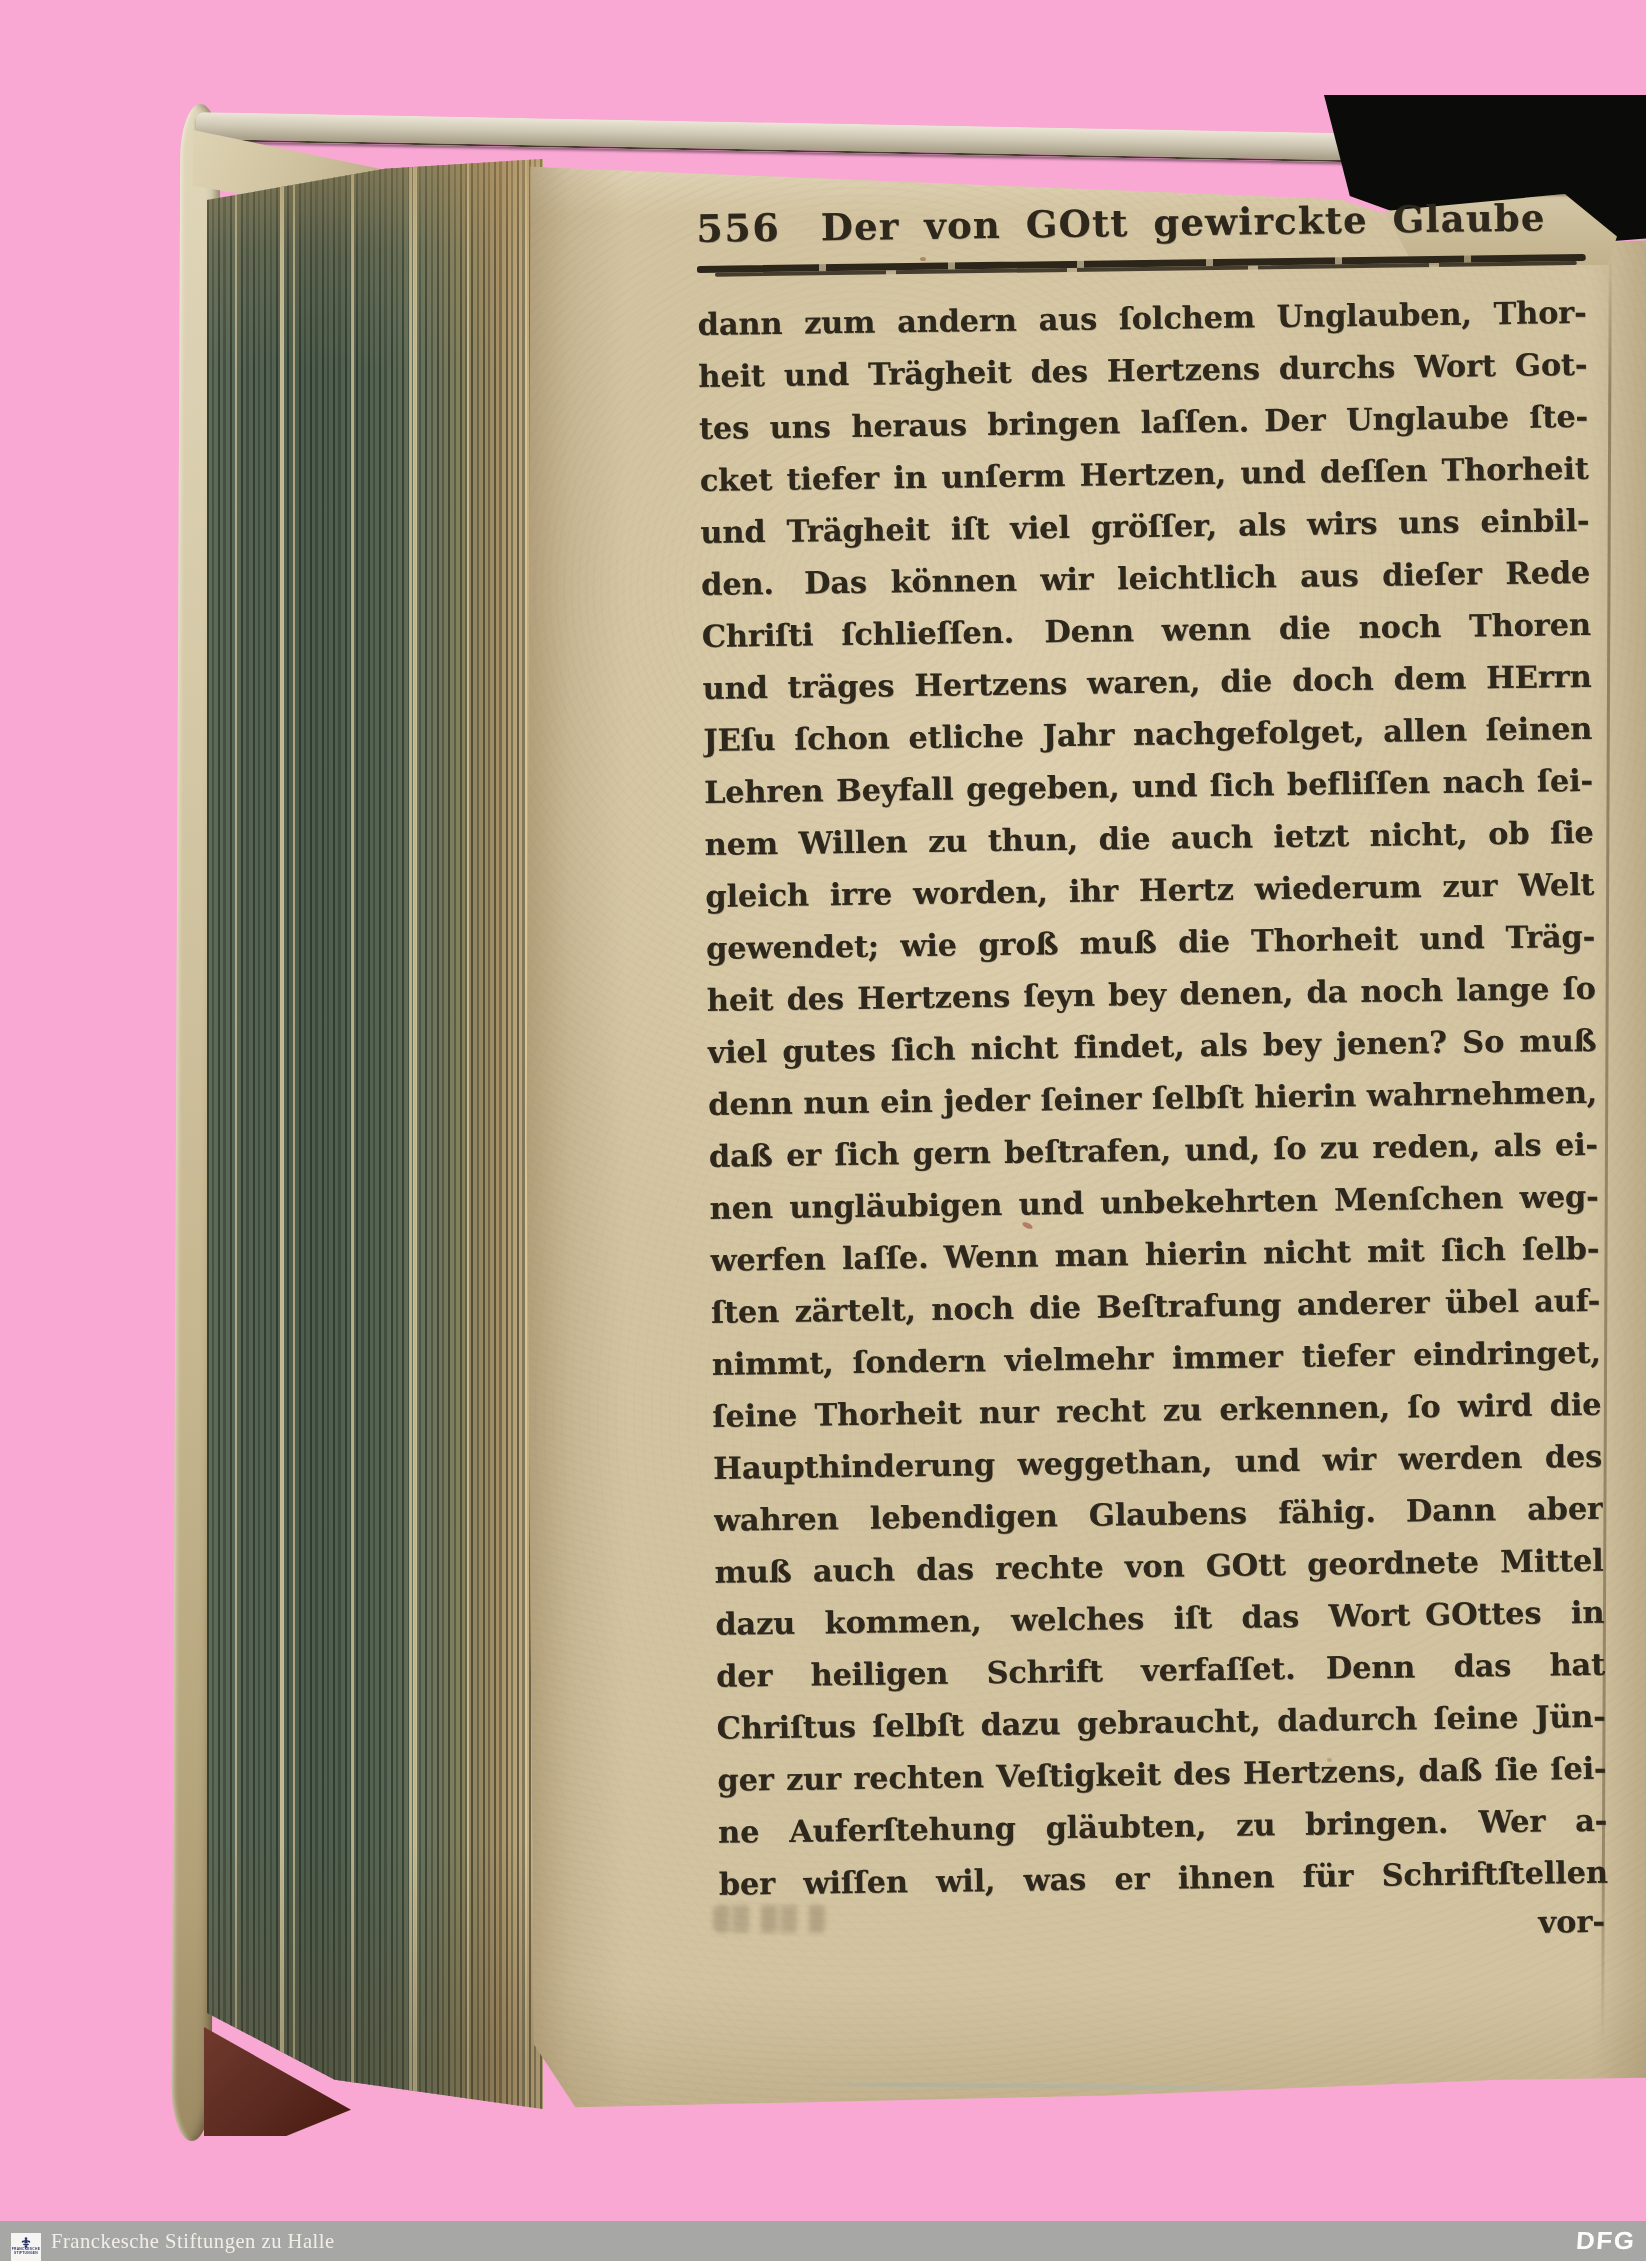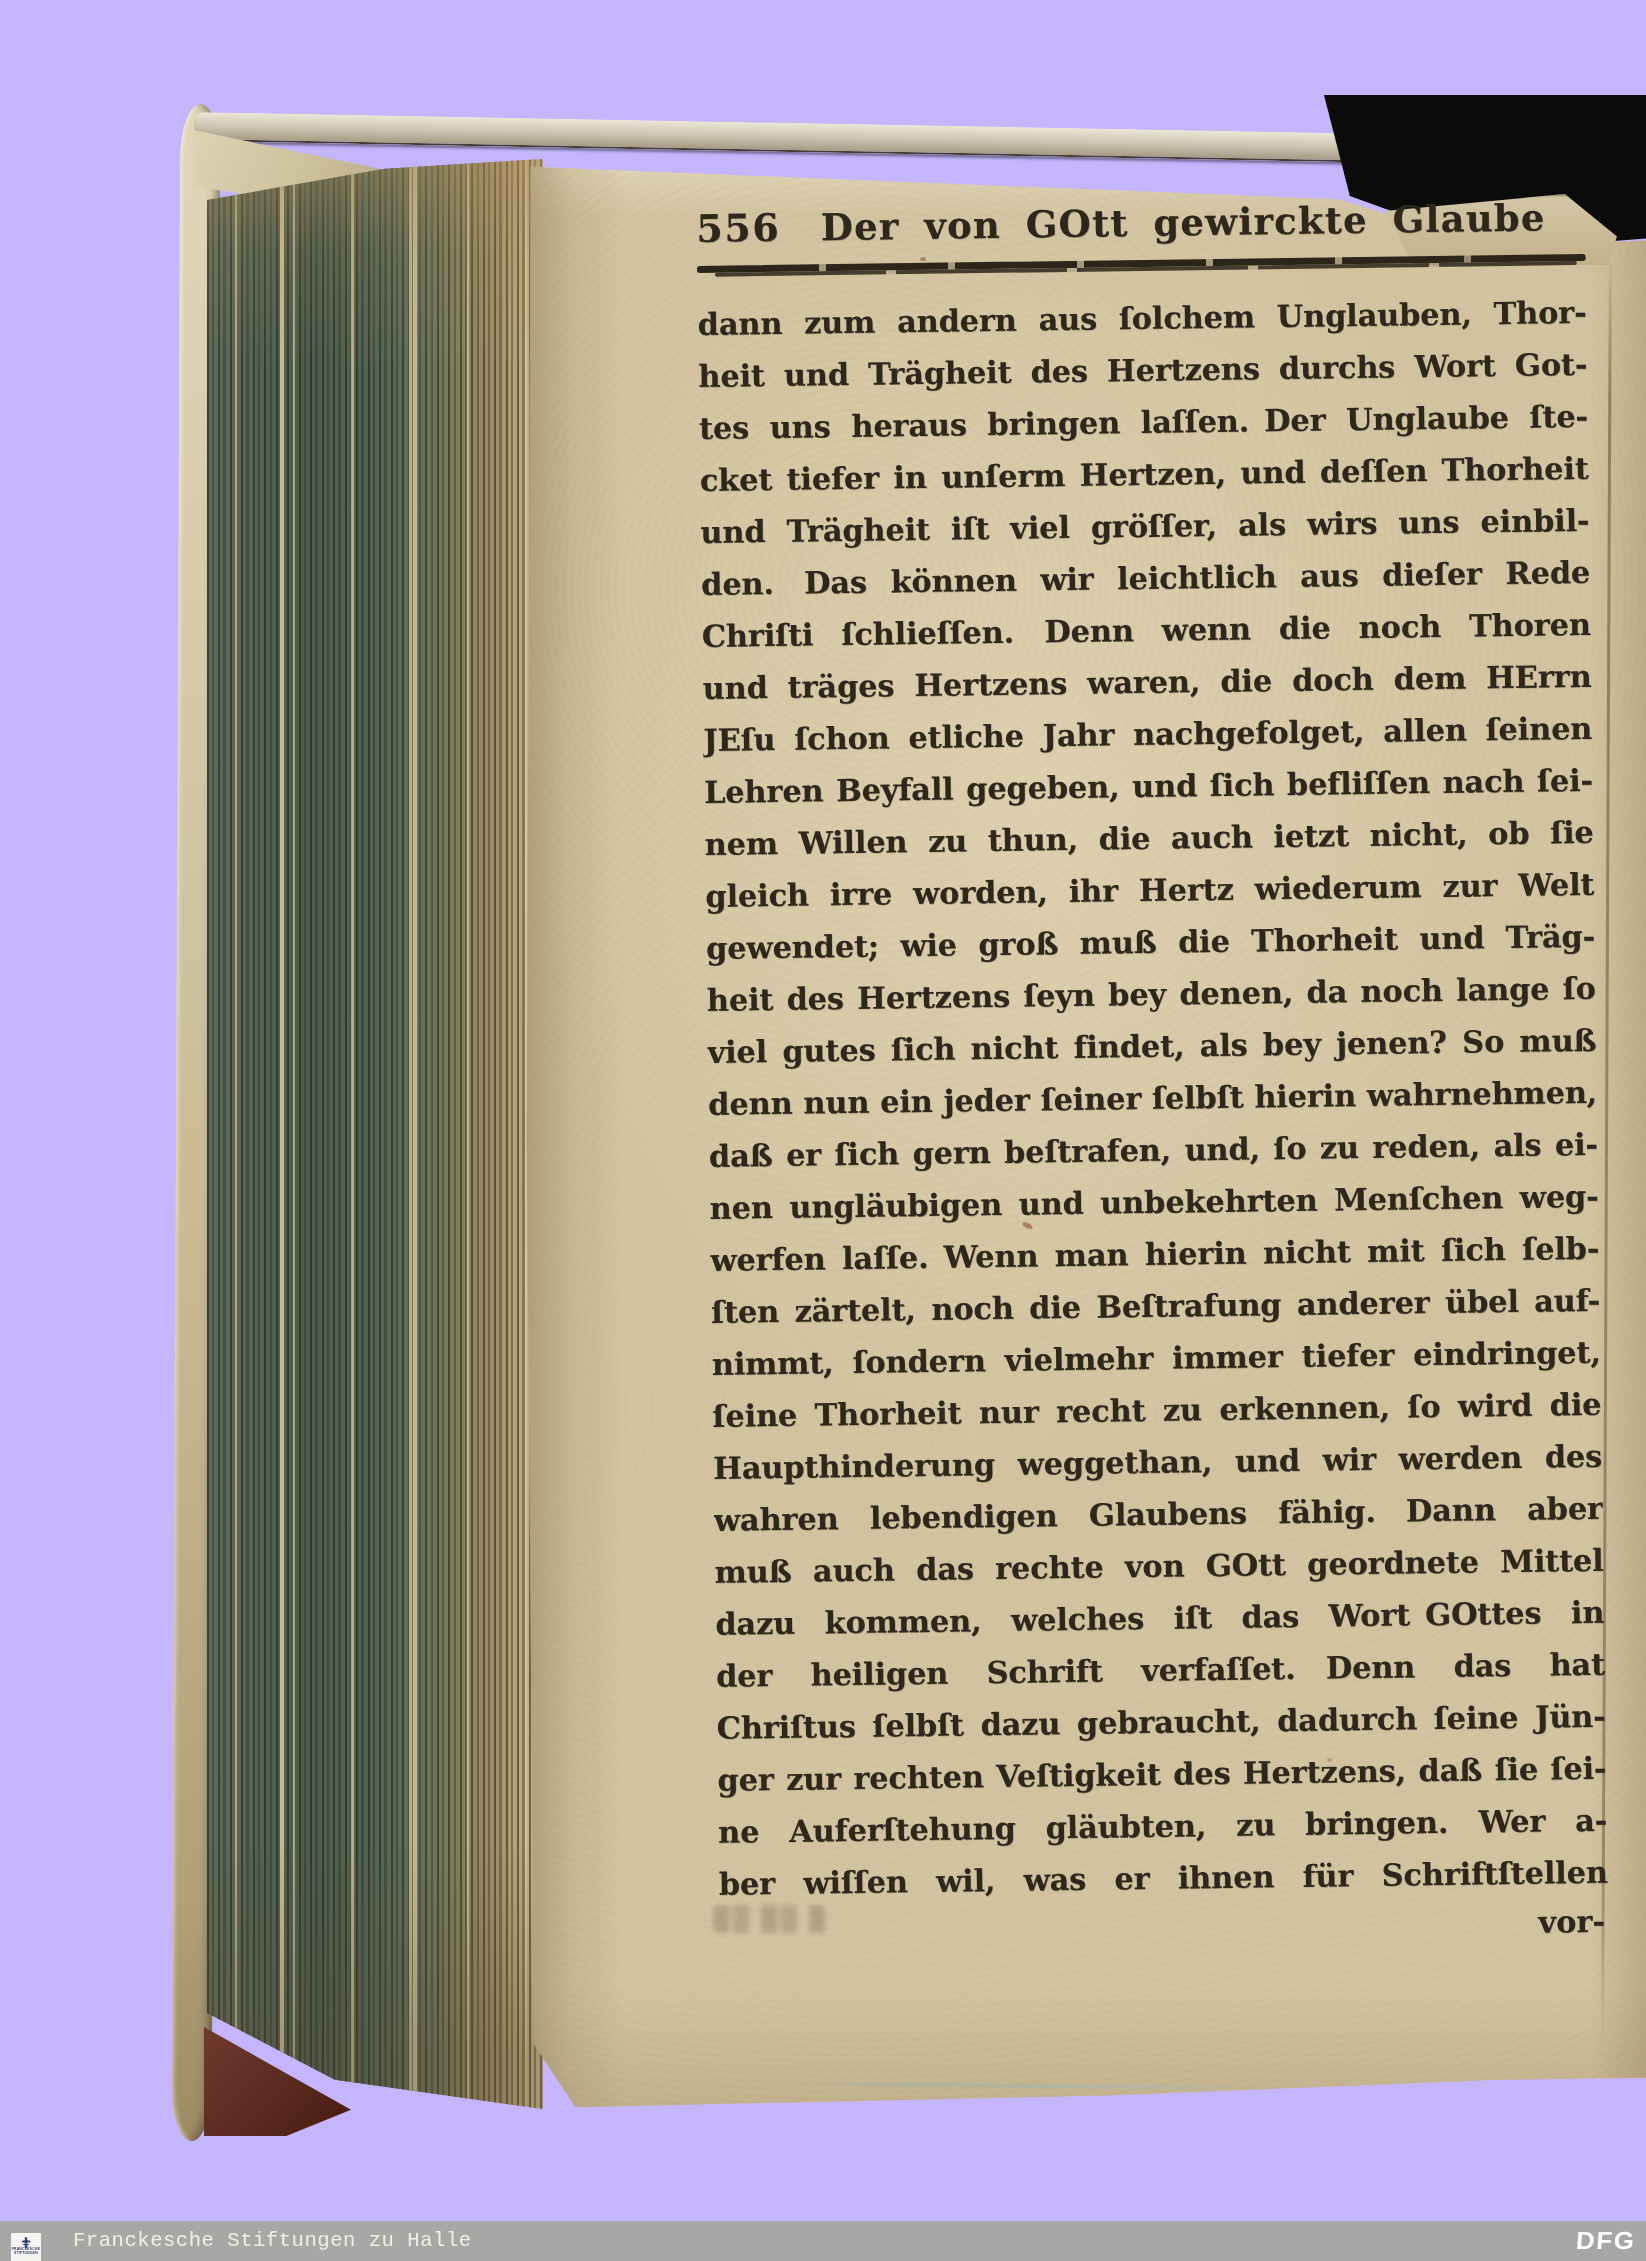--- a/index.html
+++ b/index.html
@@ -1,16 +1,16 @@
 <!DOCTYPE html>
 <html style="font-size:13px"><head>
 <meta charset="utf-8">
 <style>
   html,body{margin:0;padding:0;background:#000;}
-  #stage{position:relative;width:1646px;height:2261px;background:#c4b5fd;overflow:hidden;
+  #stage{position:relative;width:1646px;height:2261px;background:#f9a8d4;overflow:hidden;
          font-family:"DejaVu Serif",serif;}
   
   #cover-edge{position:absolute;left:176px;top:104px;width:40px;height:2037px;
     border-radius:21.4px/58px;
     background:linear-gradient(180deg,#e0d6b9 0%,#d5c9a8 28%,#c6b68f 62%,#b1a078 88%,#9c8a63 100%);
     box-shadow:inset -9px 0 10px -5px rgba(60,50,30,.55), inset 4.1px 0 5.8px -2.5px rgba(255,255,248,.55);
     transform:rotate(.25deg);}
   #head-edge{position:absolute;left:196px;top:112px;width:1172px;height:27px;
     background:linear-gradient(180deg,#ece6d7 0%,#cfc8b4 48%,#a59c85 100%);
     border-bottom:2.5px solid #453c2d;border-radius:8.2px 10px 1.6px 1.6px;
@@ -81,21 +81,21 @@
     filter:blur(2.5px);opacity:.45;
     background:repeating-linear-gradient(90deg,rgba(70,58,40,.5) 0 15px,rgba(70,58,40,.18) 15px 21.4px,rgba(70,58,40,.45) 21.4px 36px,rgba(0,0,0,0) 36px 48px);}
   
   #footer-bar{position:absolute;left:0;top:2221px;width:1646px;height:40px;background:#a7a7a5;}
   #logo-box{position:absolute;left:10.7px;top:11.5px;width:30.5px;height:28px;background:#f6f5f1;
     display:flex;flex-direction:column;align-items:center;justify-content:center;}
   #logo-glyph{width:10px;height:10.7px;margin-bottom:0.8px;}
   .logo-line{font-family:"Liberation Sans",sans-serif;font-size:3.3px;line-height:3.8px;
     color:#27356b;letter-spacing:0.3px;font-weight:bold;}
   #institution-name{position:absolute;left:51px;top:0;height:32px;line-height:40px;
-    font-family:Liberation Mono, monospace;font-size:20.6px;color:#f2efe8;letter-spacing:0.5px;margin-left:22px;}
+    font-family:Liberation Serif, serif;font-size:20.6px;color:#f2efe8;letter-spacing:0.5px;}
   #dfg-logo{position:absolute;right:10px;top:4.1px;font-family:"Liberation Sans",sans-serif;
     font-weight:bold;font-size:26px;color:#fdfdfb;letter-spacing:1.6px;transform:skewX(-4deg) scaleY(.95);}
 </style>
 </head>
 <body>
 
 <div id="stage">
 
   <div id="cover-edge"></div>
   <div id="head-edge"></div>

